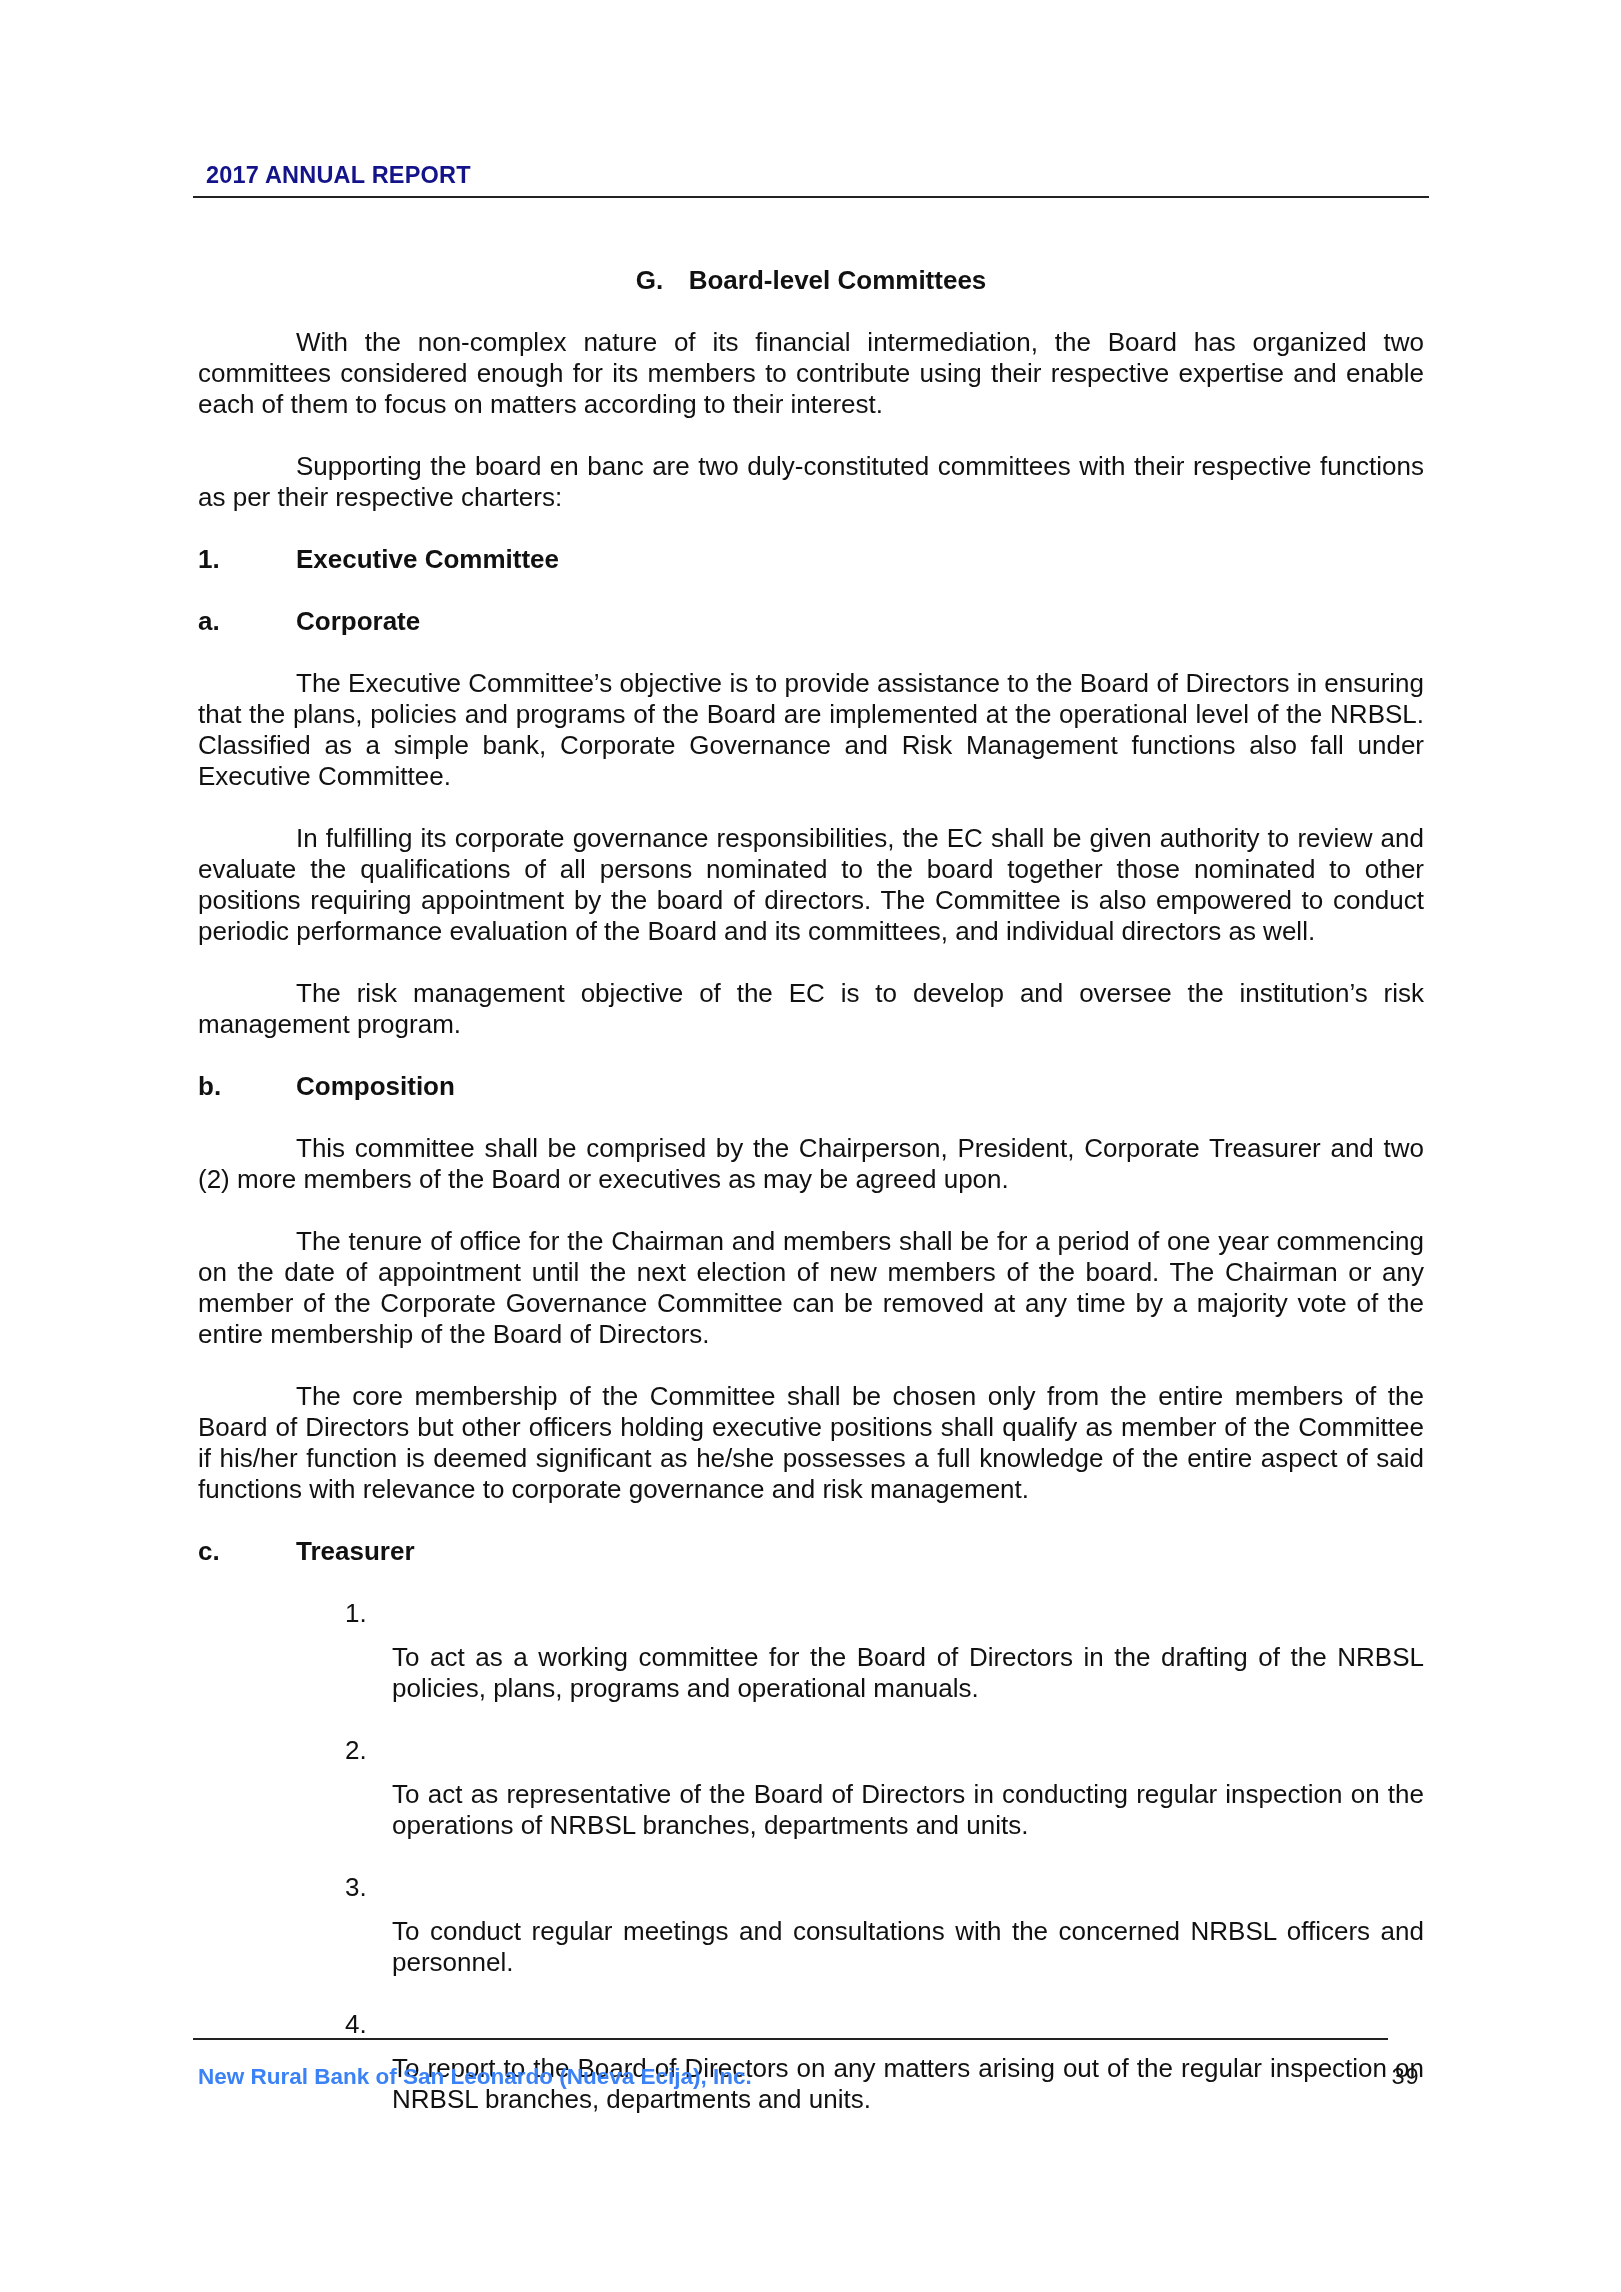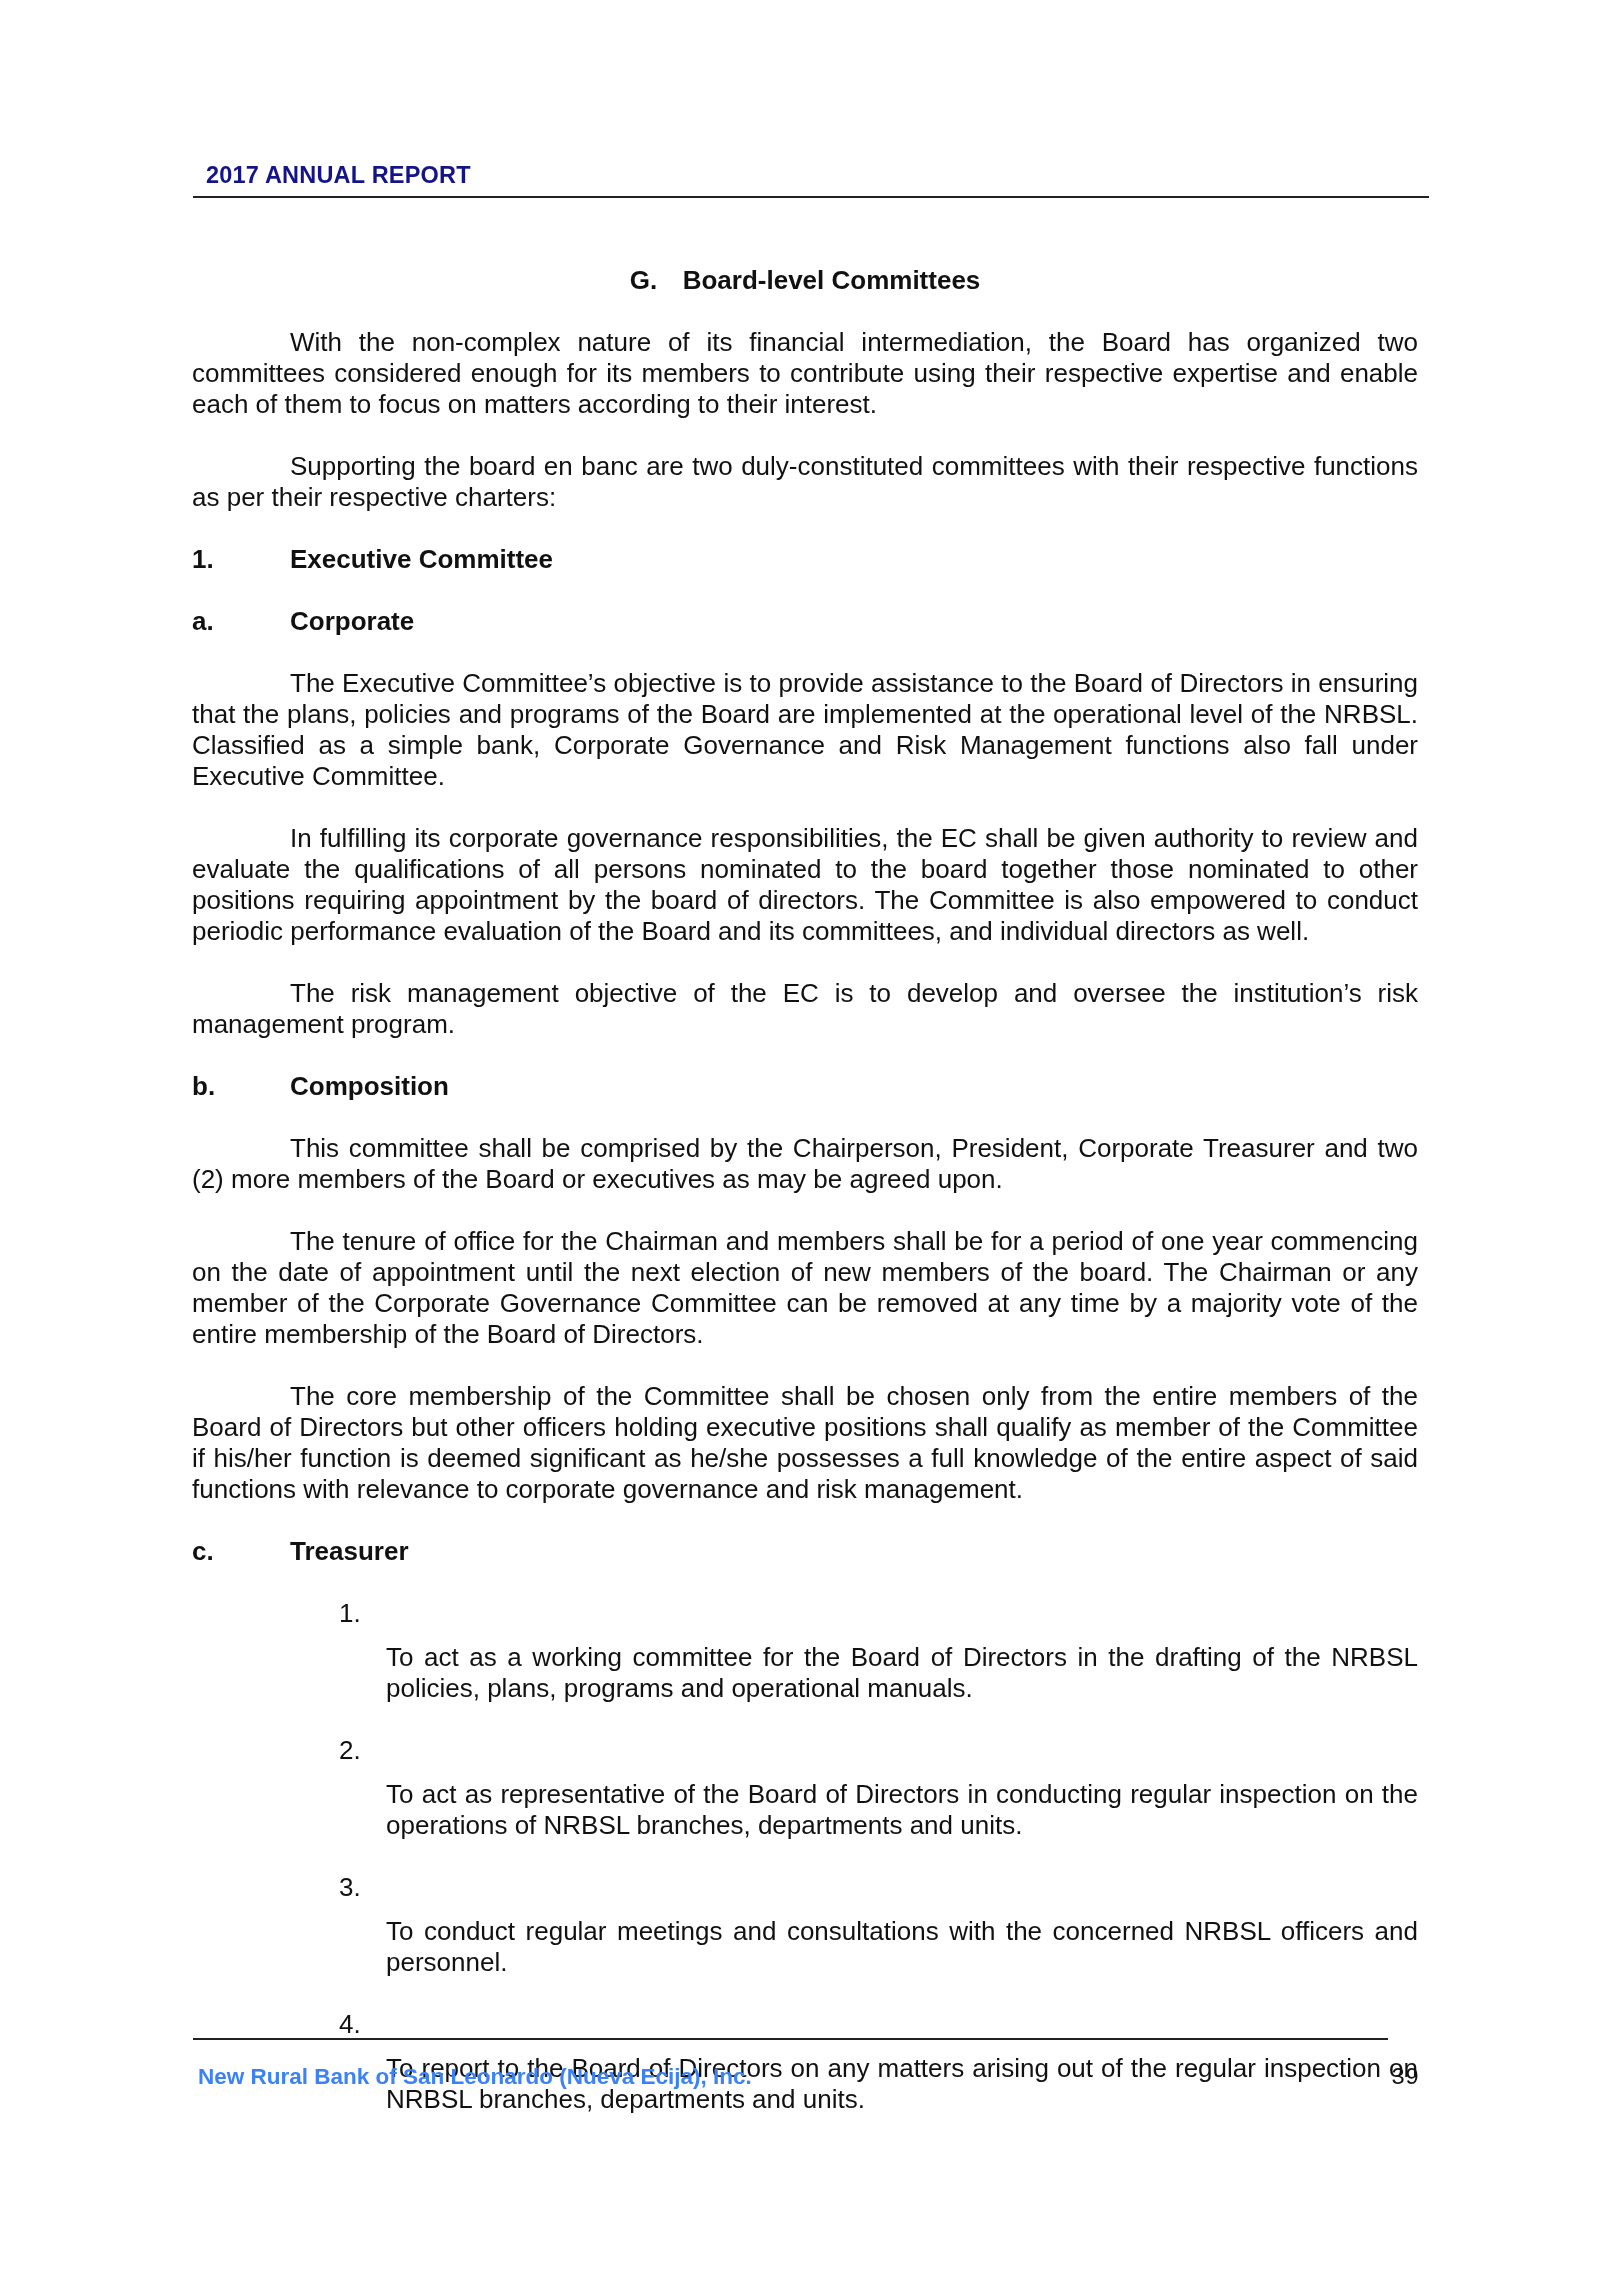--- a/index.html
+++ b/index.html
@@ -28,21 +28,21 @@
     .rule {
       position: absolute;
       height: 2px;
       background: #222222;
     }
     .header-rule { left: 193px; top: 196px; width: 1236px; }
     .footer-rule { left: 193px; top: 2038px; width: 1195px; }
 
     .content {
       position: absolute;
-      left: 192px;
+      left: 198px;
       top: 265px;
       width: 1226px;
       font-size: 26px;
       line-height: 31px;
     }
     .section-title {
       text-align: center;
       font-weight: bold;
       margin: 0 0 31px 0;
       height: 31px;

